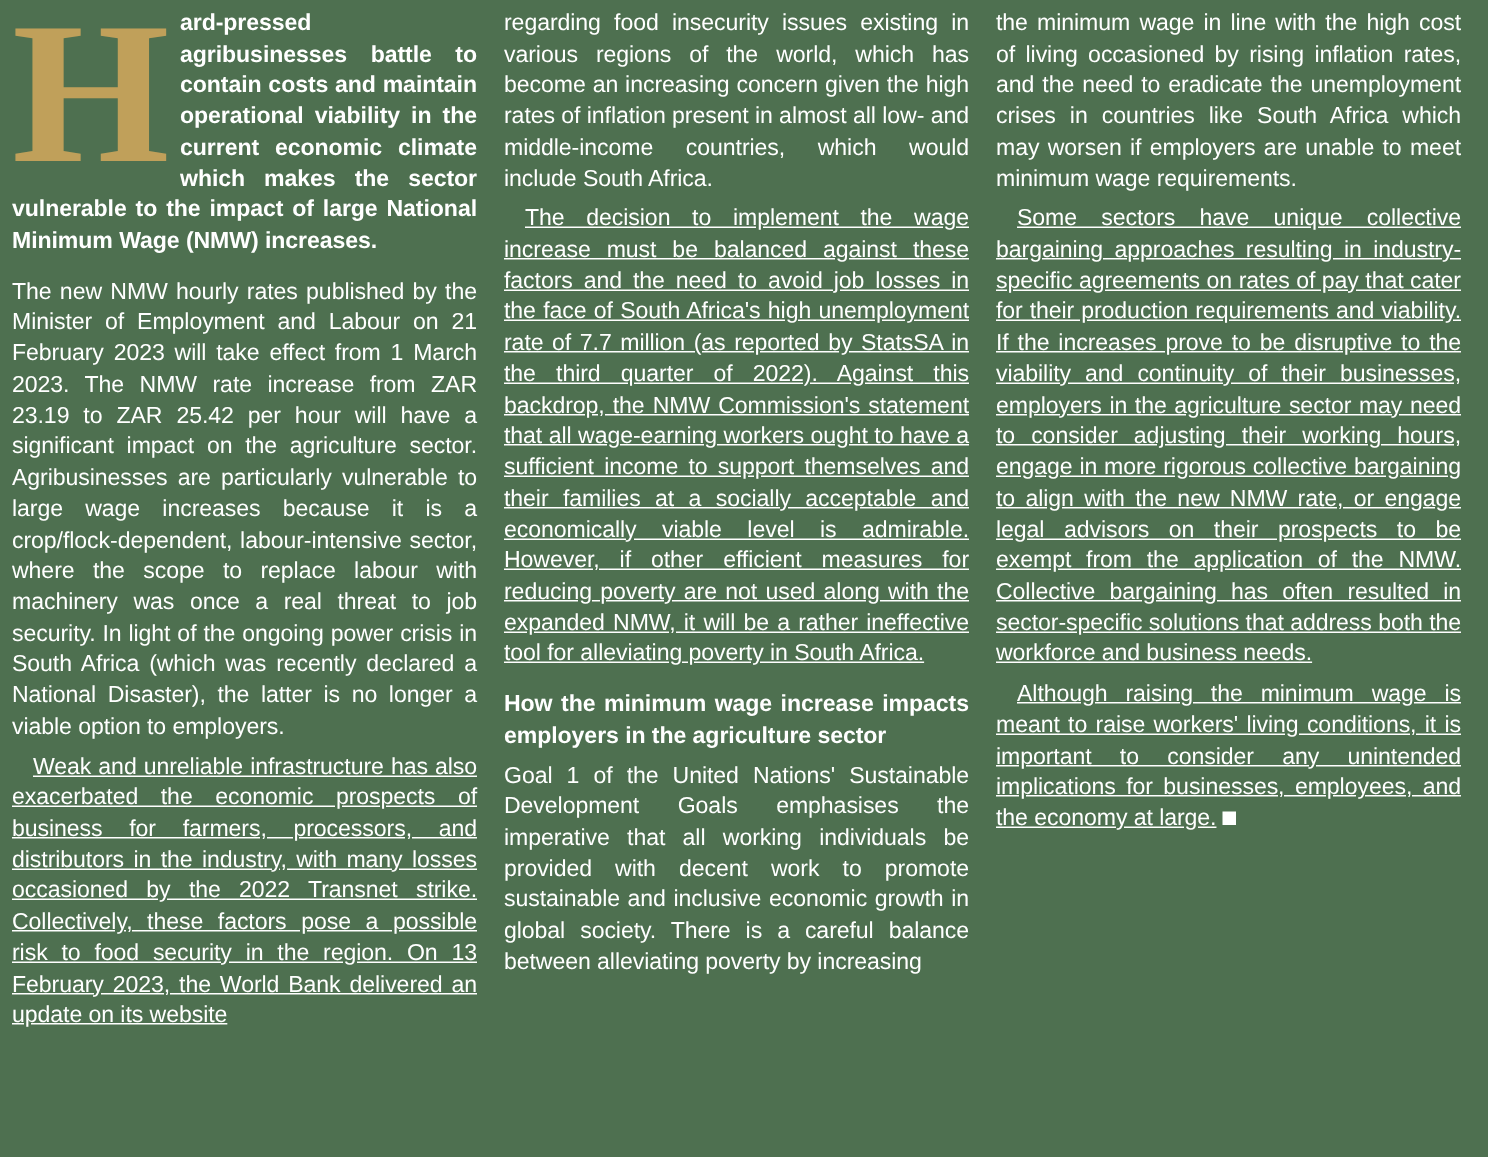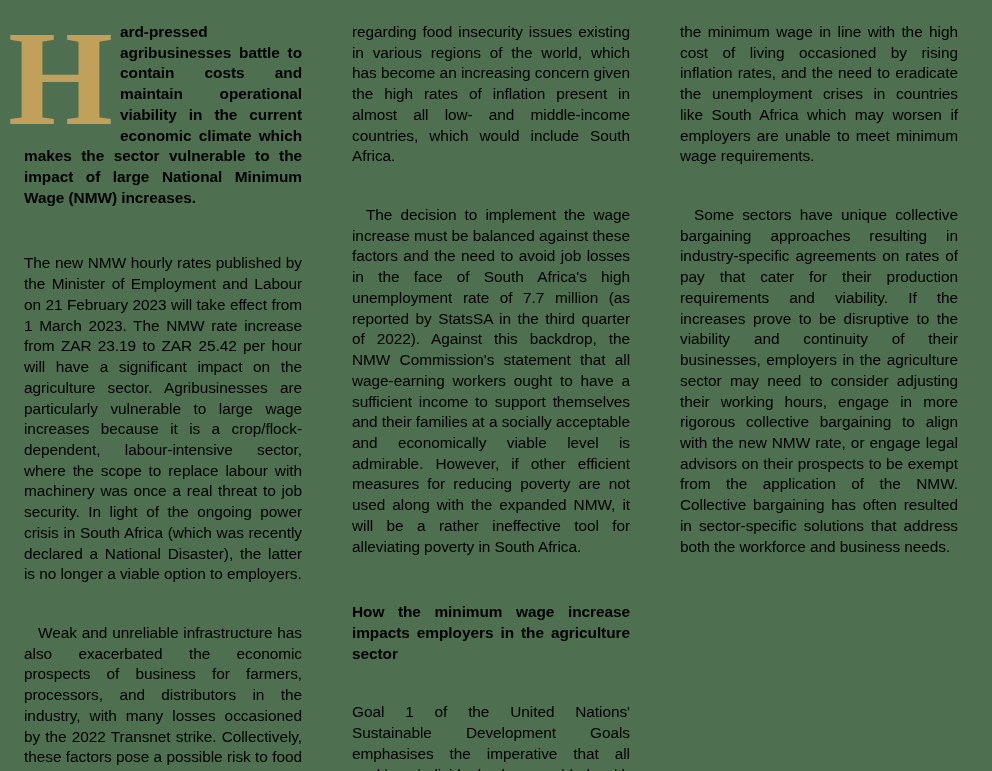--- a/index.html
+++ b/index.html
@@ -21,32 +21,33 @@
     padding: 6px 8px 4px 8px;
     display: flex;
     gap: 18px;
   }
   .col {
     width: 310px;
     flex: 0 0 310px;
     position: relative;
   }
   .col p {
-    margin: 16px;
-    color: #000000;
+    margin: 0;
+    color: #ffffff;
     font-size: 15.4px;
     line-height: 1.345;
     text-align: justify;
     text-justify: inter-word;
     hyphens: auto;
     -webkit-hyphens: auto;
     letter-spacing: -0.05px;
   }
   .col p.indent {
     text-indent: 14px;
+    text-decoration: underline;
   }
   .gap-sm { height: 6px; }
   .gap-md { height: 13px; }
 
   
   .dropcap-block {
     position: relative;
     min-height: 140px;
   }
   .dropcap {
@@ -125,16 +126,17 @@
     <p class="subhead">How the minimum wage increase impacts employers in the agriculture sector</p>
     <div class="gap-sm"></div>
     <p>Goal 1 of the United Nations' Sustainable Development Goals emphasises the imperative that all working individuals be provided with decent work to promote sustainable and inclusive economic growth in global society. There is a careful balance between alleviating poverty by increasing</p>
   </div>
 
   <div class="col">
     <p>the minimum wage in line with the high cost of living occasioned by rising inflation rates, and the need to eradicate the unemployment crises in countries like South Africa which may worsen if employers are unable to meet minimum wage requirements.</p>
     <div class="gap-sm"></div>
     <p class="indent">Some sectors have unique collective bargaining approaches resulting in industry-specific agreements on rates of pay that cater for their production requirements and viability. If the increases prove to be disruptive to the viability and continuity of their businesses, employers in the agriculture sector may need to consider adjusting their working hours, engage in more rigorous collective bargaining to align with the new NMW rate, or engage legal advisors on their prospects to be exempt from the application of the NMW. Collective bargaining has often resulted in sector-specific solutions that address both the workforce and business needs.</p>
     <div class="gap-sm"></div>
+    <p class="indent"><span>Although raising the minimum wage is meant to raise workers' living conditions, it is important to consider any unintended implications for businesses, employees, and the economy at large.</span><span class="endmark"></span></p>
     <div class="gap-md"></div>
   </div>
 
 </div>
 
 </body></html>

